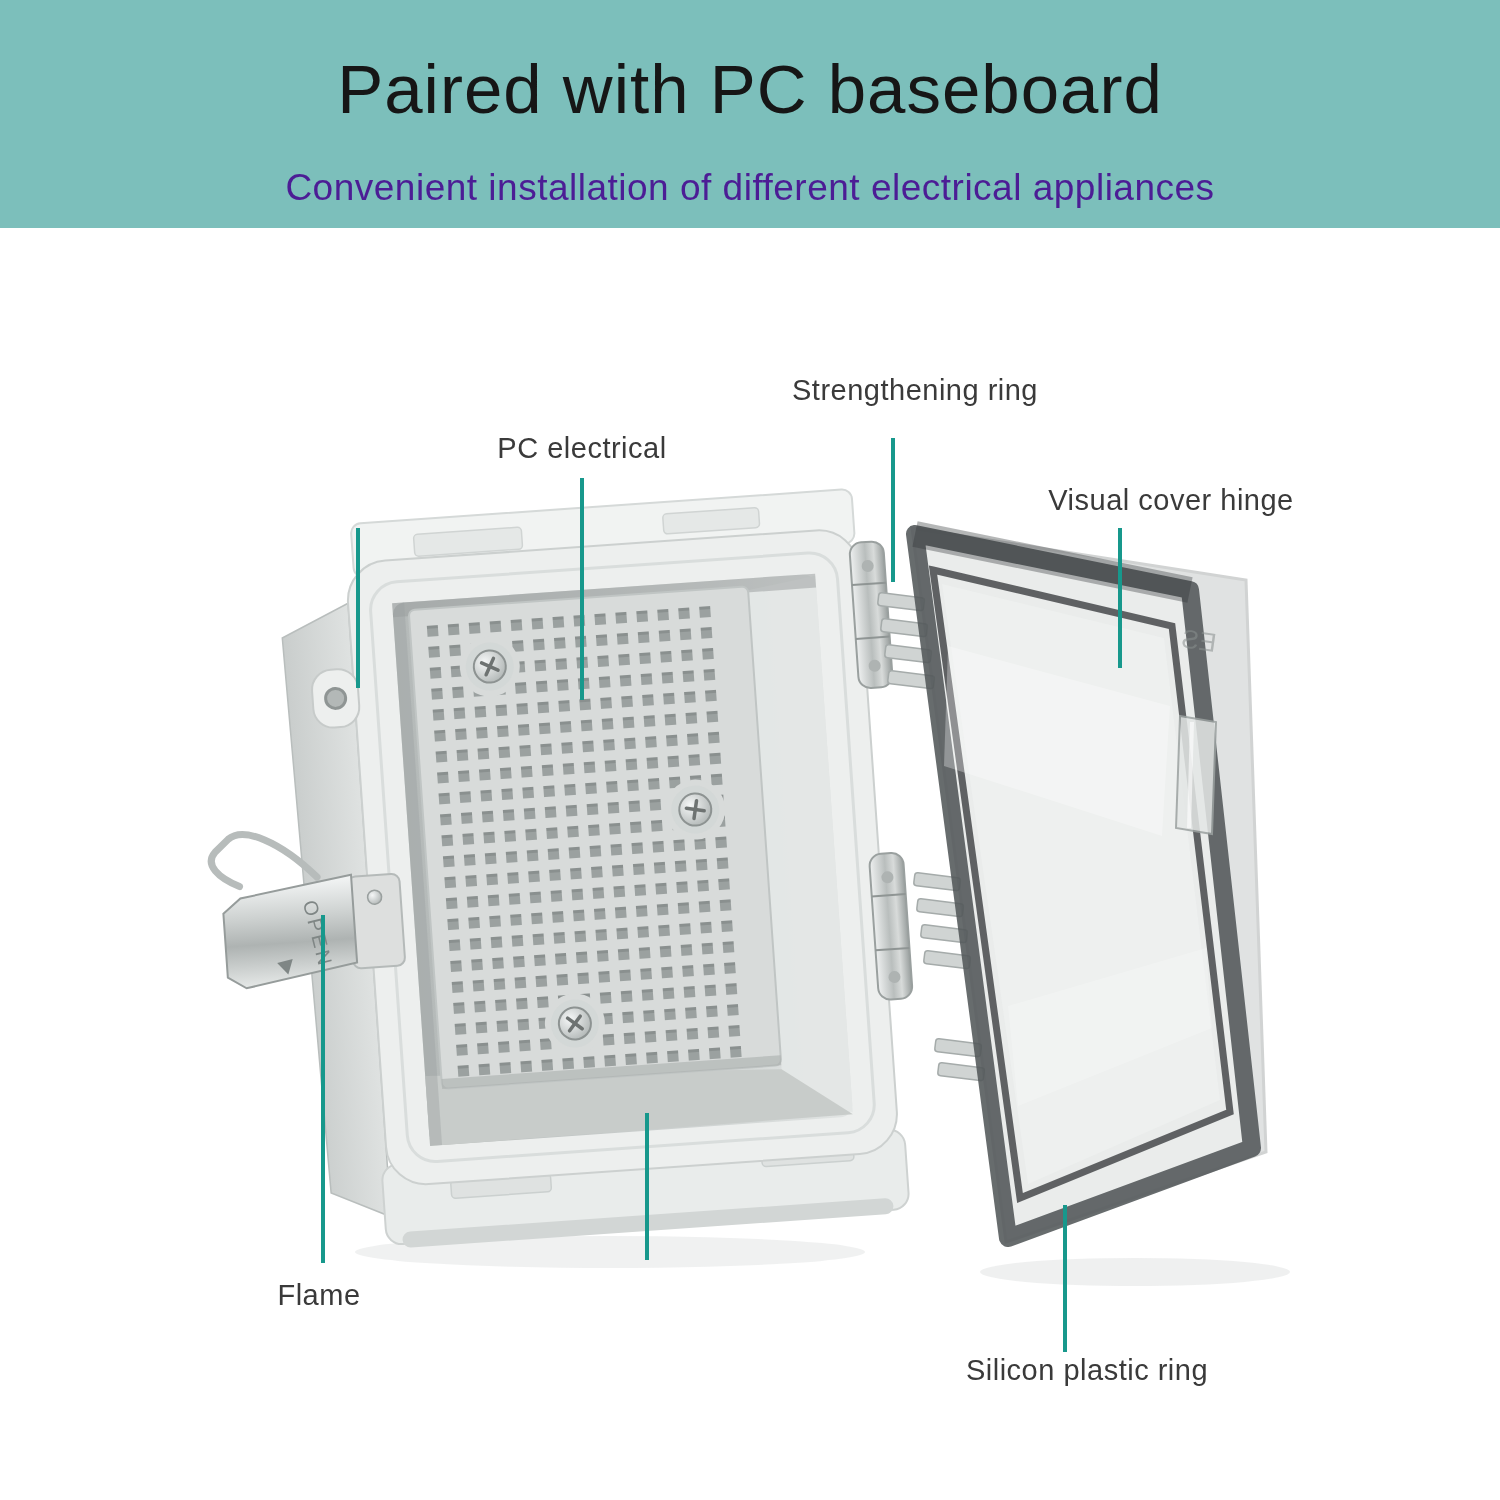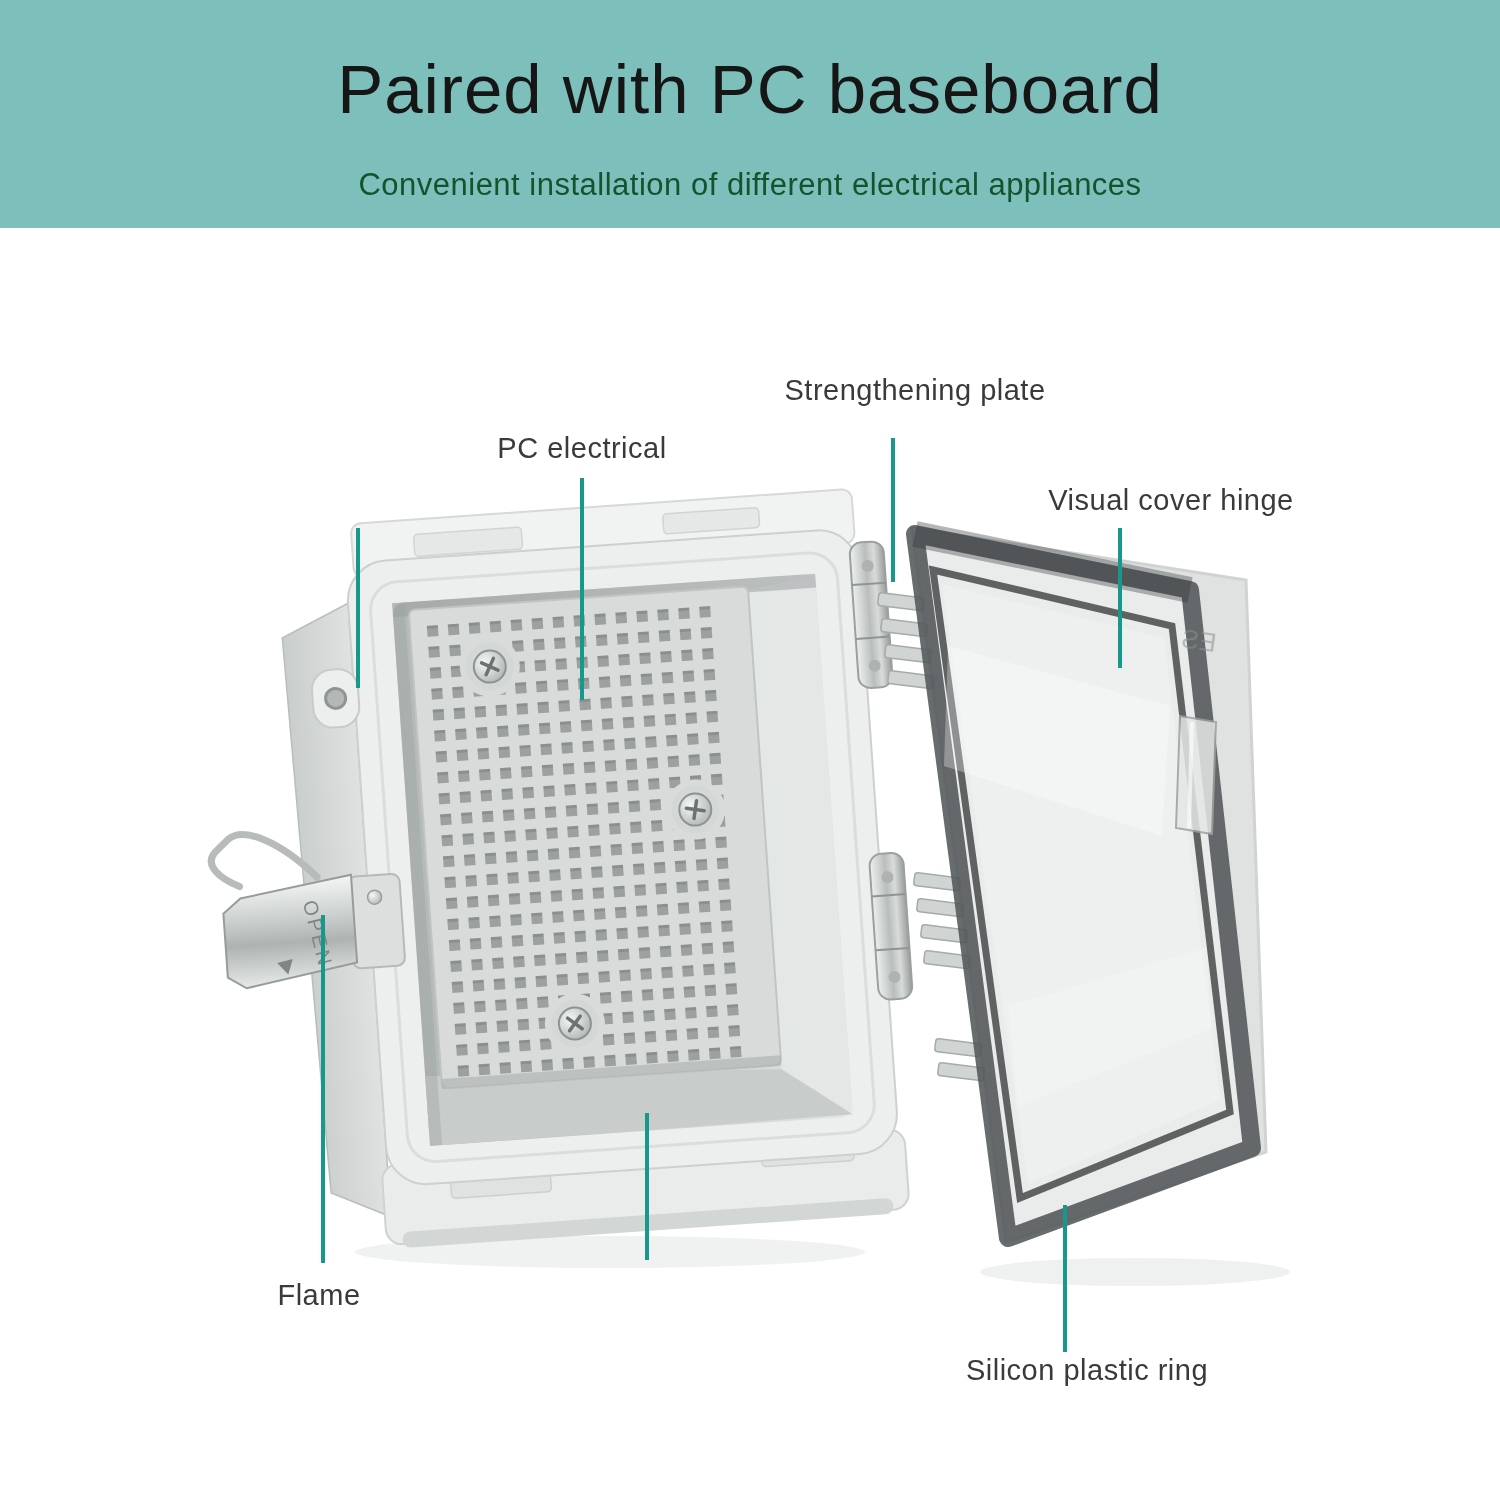--- a/index.html
+++ b/index.html
@@ -8,21 +8,21 @@
     font-family:"Liberation Sans", sans-serif;
   }
   .banner{
     position:absolute;left:0;top:0;width:1500px;height:228px;background:#7CBFBB;
     display:flex;flex-direction:column;align-items:center;
   }
   .banner-title{
     margin-top:50px;font-size:69px;font-weight:500;color:#161616;letter-spacing:1px;white-space:nowrap;
   }
   .banner-subtitle{
-    margin-top:38px;font-size:31px;font-weight:400;color:#14532d;letter-spacing:0.5px;white-space:nowrap;
+    margin-top:38px;font-size:37px;font-weight:400;color:#4c1d95;letter-spacing:0.5px;white-space:nowrap;
   }
   .art{position:absolute;left:0;top:0;width:1500px;height:1500px;}
   .callout{
     position:absolute;transform:translateX(-50%);
     font-size:29px;color:#3a3a3a;letter-spacing:0.5px;white-space:nowrap;line-height:38px;
   }
 </style>
 </head>
 <body>
 
@@ -203,18 +203,18 @@
       <line x1="582" y1="478" x2="582" y2="700" stroke="#17988C"></line>
       <line x1="893" y1="438" x2="893" y2="582" stroke="#17988C"></line>
       <line x1="1120" y1="528" x2="1120" y2="668" stroke="#17988C"></line>
       <line x1="323" y1="915" x2="323" y2="1263" stroke="#17988C"></line>
       <line x1="647" y1="1113" x2="647" y2="1260" stroke="#17988C"></line>
       <line x1="1065" y1="1205" x2="1065" y2="1352" stroke="#17988C"></line>
     </g>
   </svg>
 
   <div class="callout" style="left:582px;top:429px">PC electrical</div>
-  <div class="callout" style="left:915px;top:371px">Strengthening plate</div>
+  <div class="callout" style="left:915px;top:371px">Strengthening ring</div>
   <div class="callout" style="left:1171px;top:481px">Visual cover hinge</div>
   <div class="callout" style="left:319px;top:1276px">Flame</div>
   <div class="callout" style="left:1087px;top:1351px">Silicon plastic ring</div>
 
 </div>
 
 </body></html>

